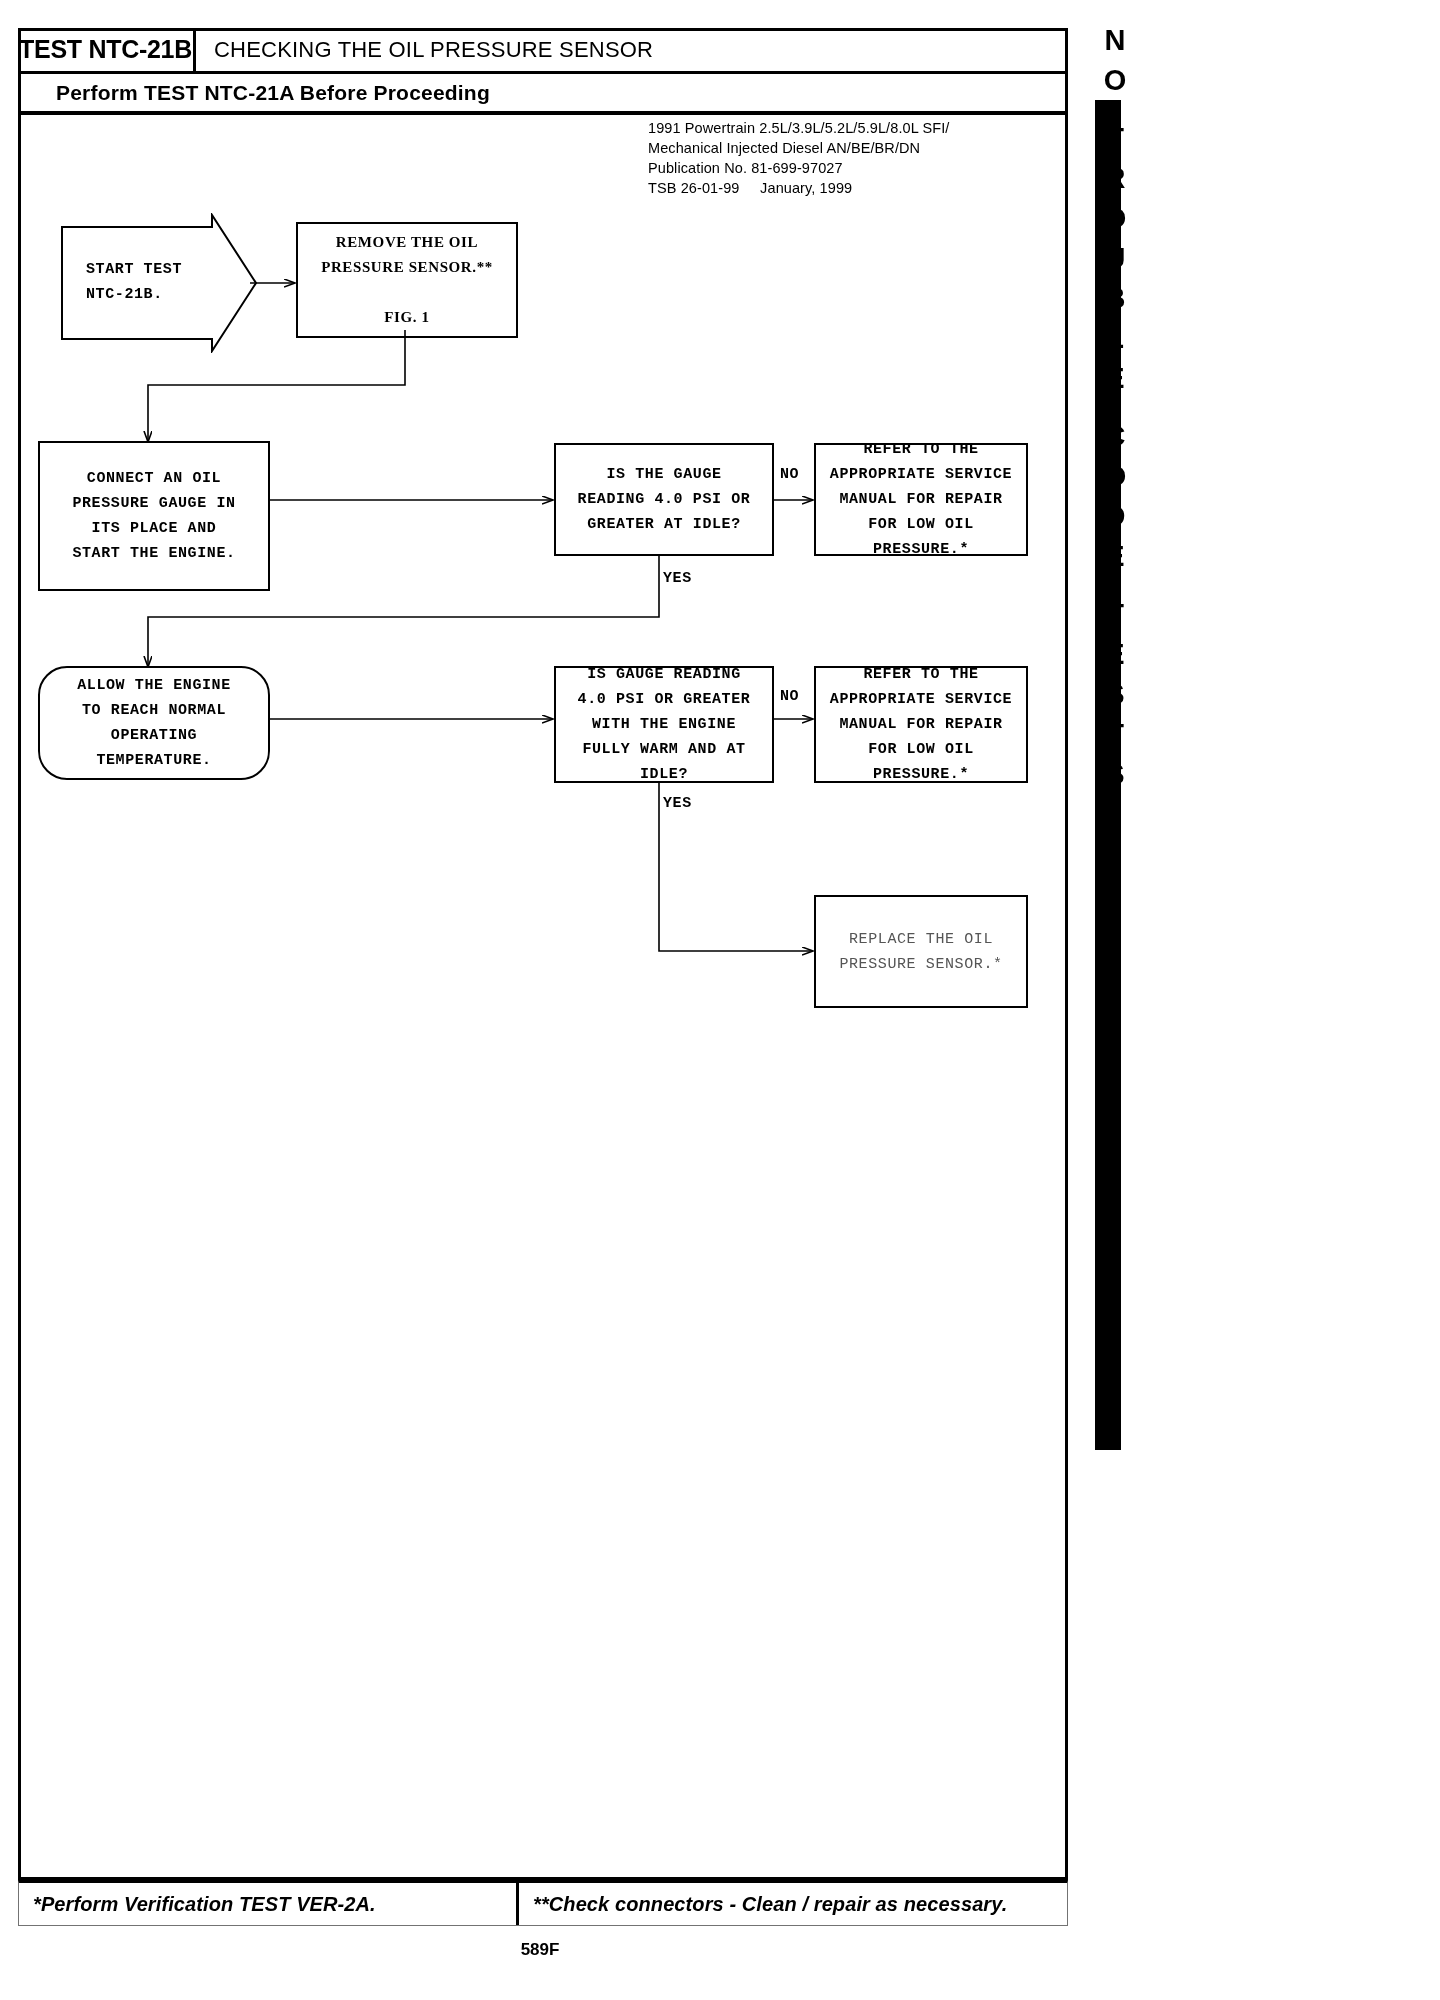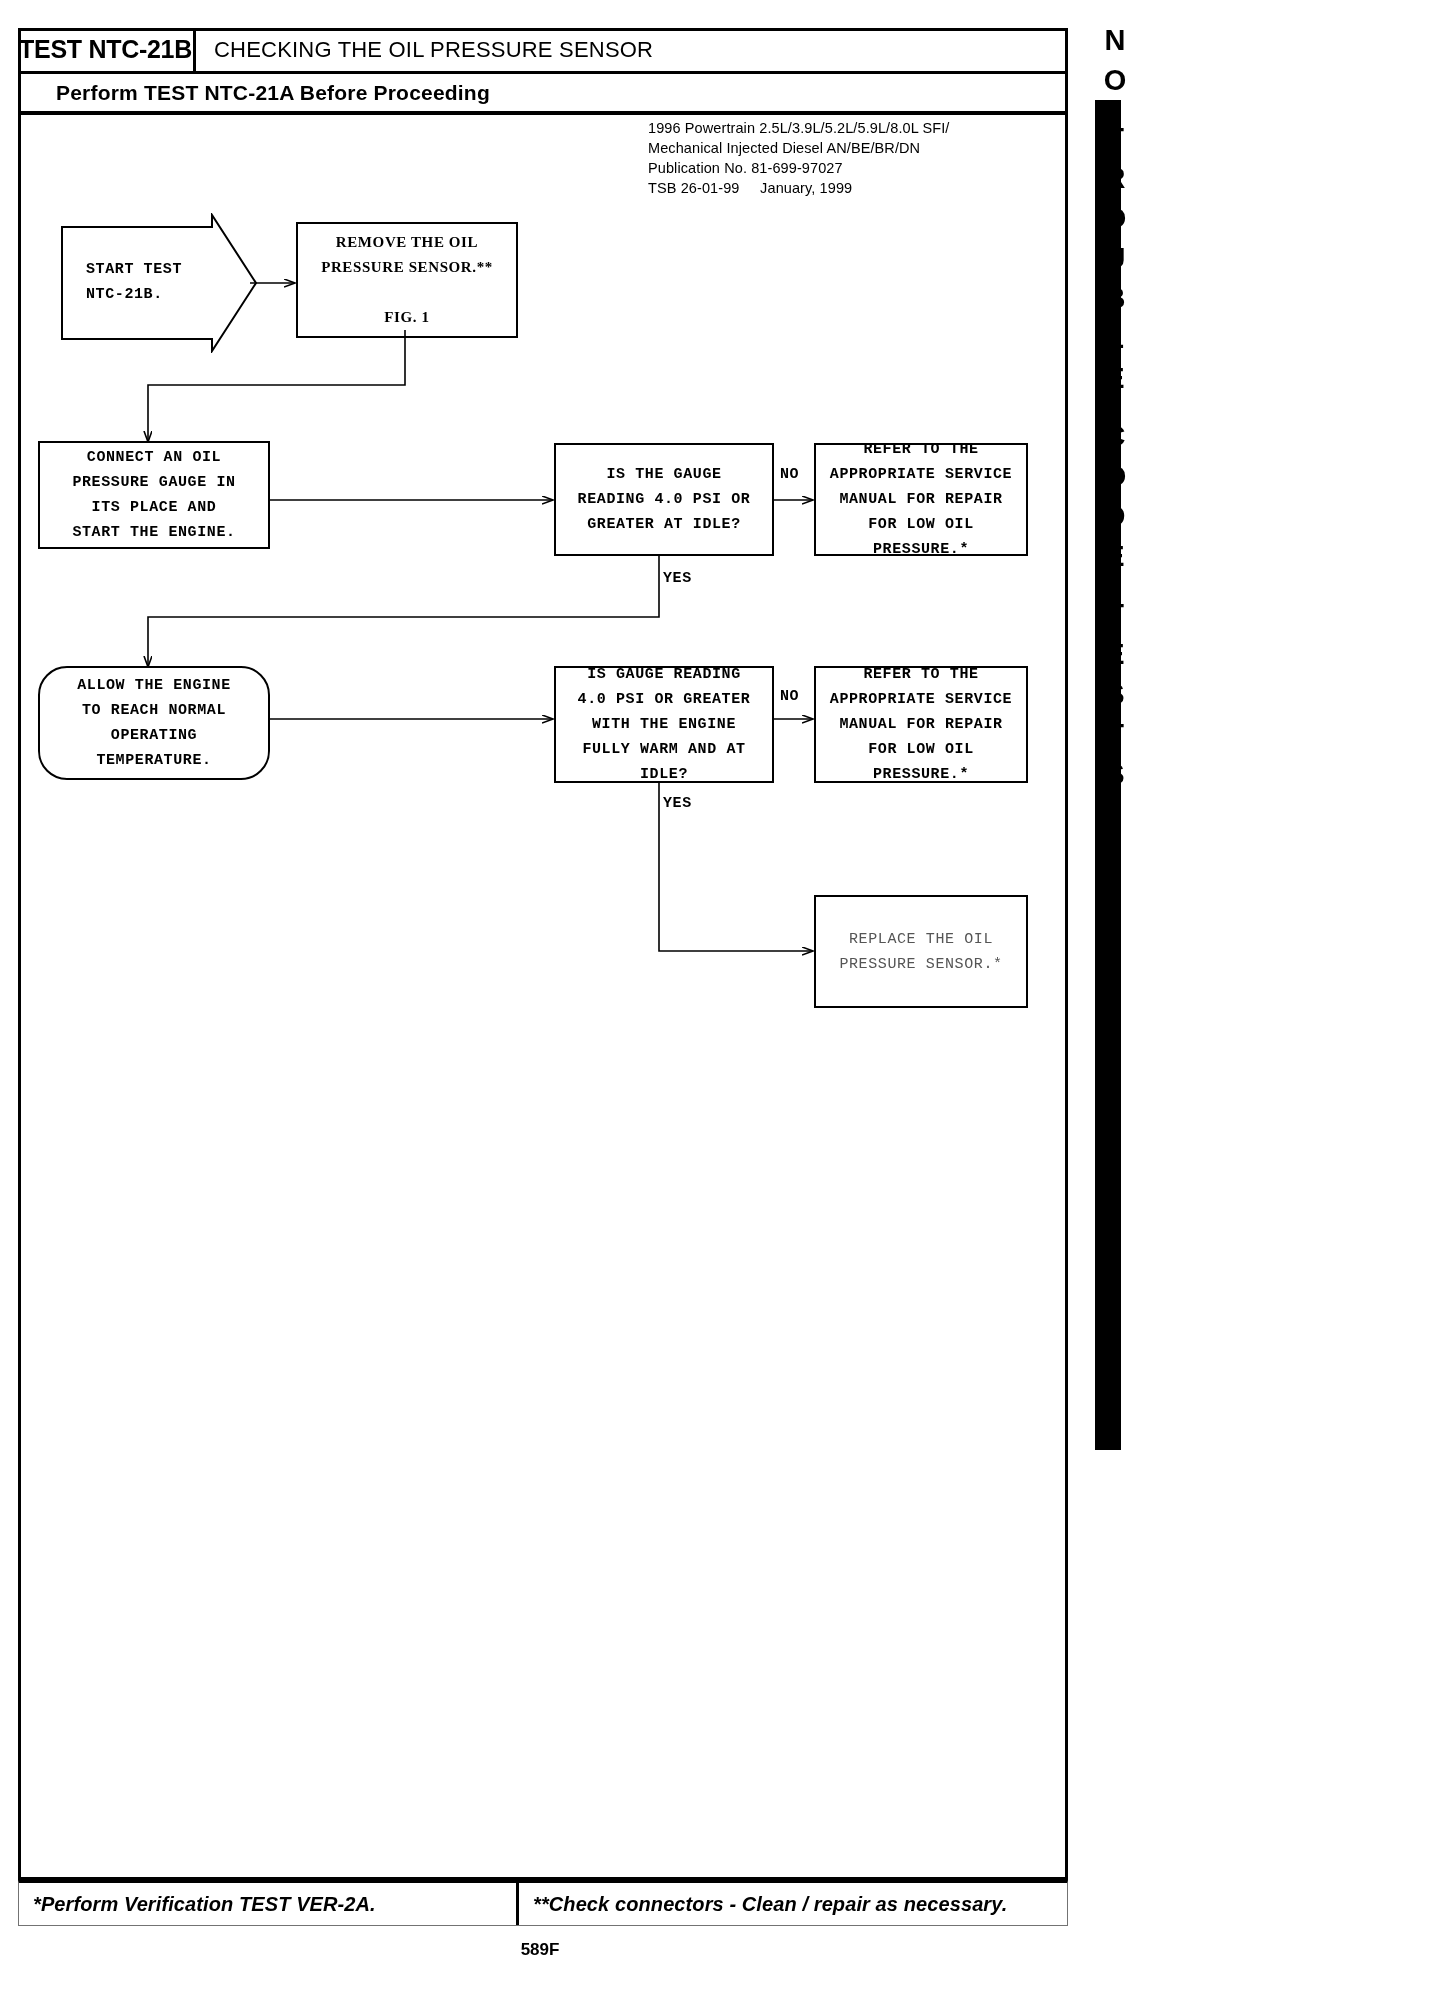--- a/index.html
+++ b/index.html
@@ -71,21 +71,21 @@
     <div class="hdr1-title">
       <span>CHECKING THE OIL PRESSURE SENSOR</span>
     </div>
   </div>
 
   <div class="hdr2">
     <span>Perform TEST NTC-21A Before Proceeding</span>
   </div>
 
   <div class="pub">
-    <div>1996 Powertrain 2.5L/3.9L/5.2L/5.9L/8.0L SFI/</div>
+    <div>1991 Powertrain 2.5L/3.9L/5.2L/5.9L/8.0L SFI/</div>
     <div>Mechanical Injected Diesel AN/BE/BR/DN</div>
     <div>Publication No. 81-699-97027</div>
     <div class="tsbline">TSB 26-01-99     January, 1999</div>
   </div>
 
   <div class="sidebar-bar"></div>
   <div class="sidetab">
     <div class="sidetab-letters">
       <span>N</span>
       <span>O</span>
@@ -145,21 +145,21 @@
 NTC-21B.</div>
   </div>
 
   <div class="node" style="left:296px;top:222px;width:222px;height:116px;font-family:Liberation Serif, serif;">
     <div class="txt">REMOVE THE OIL
 PRESSURE SENSOR.**
 
 FIG. 1</div>
   </div>
 
-  <div class="node" style="left:38px;top:441px;width:232px;height:108px;">
+  <div class="node" style="left:38px;top:441px;width:232px;height:150px;">
     <div class="txt">CONNECT AN OIL
 PRESSURE GAUGE IN
 ITS PLACE AND
 START THE ENGINE.</div>
   </div>
 
   <div class="node" style="left:554px;top:443px;width:220px;height:113px;">
     <div class="txt">IS THE GAUGE
 READING 4.0 PSI OR
 GREATER AT IDLE?</div>

